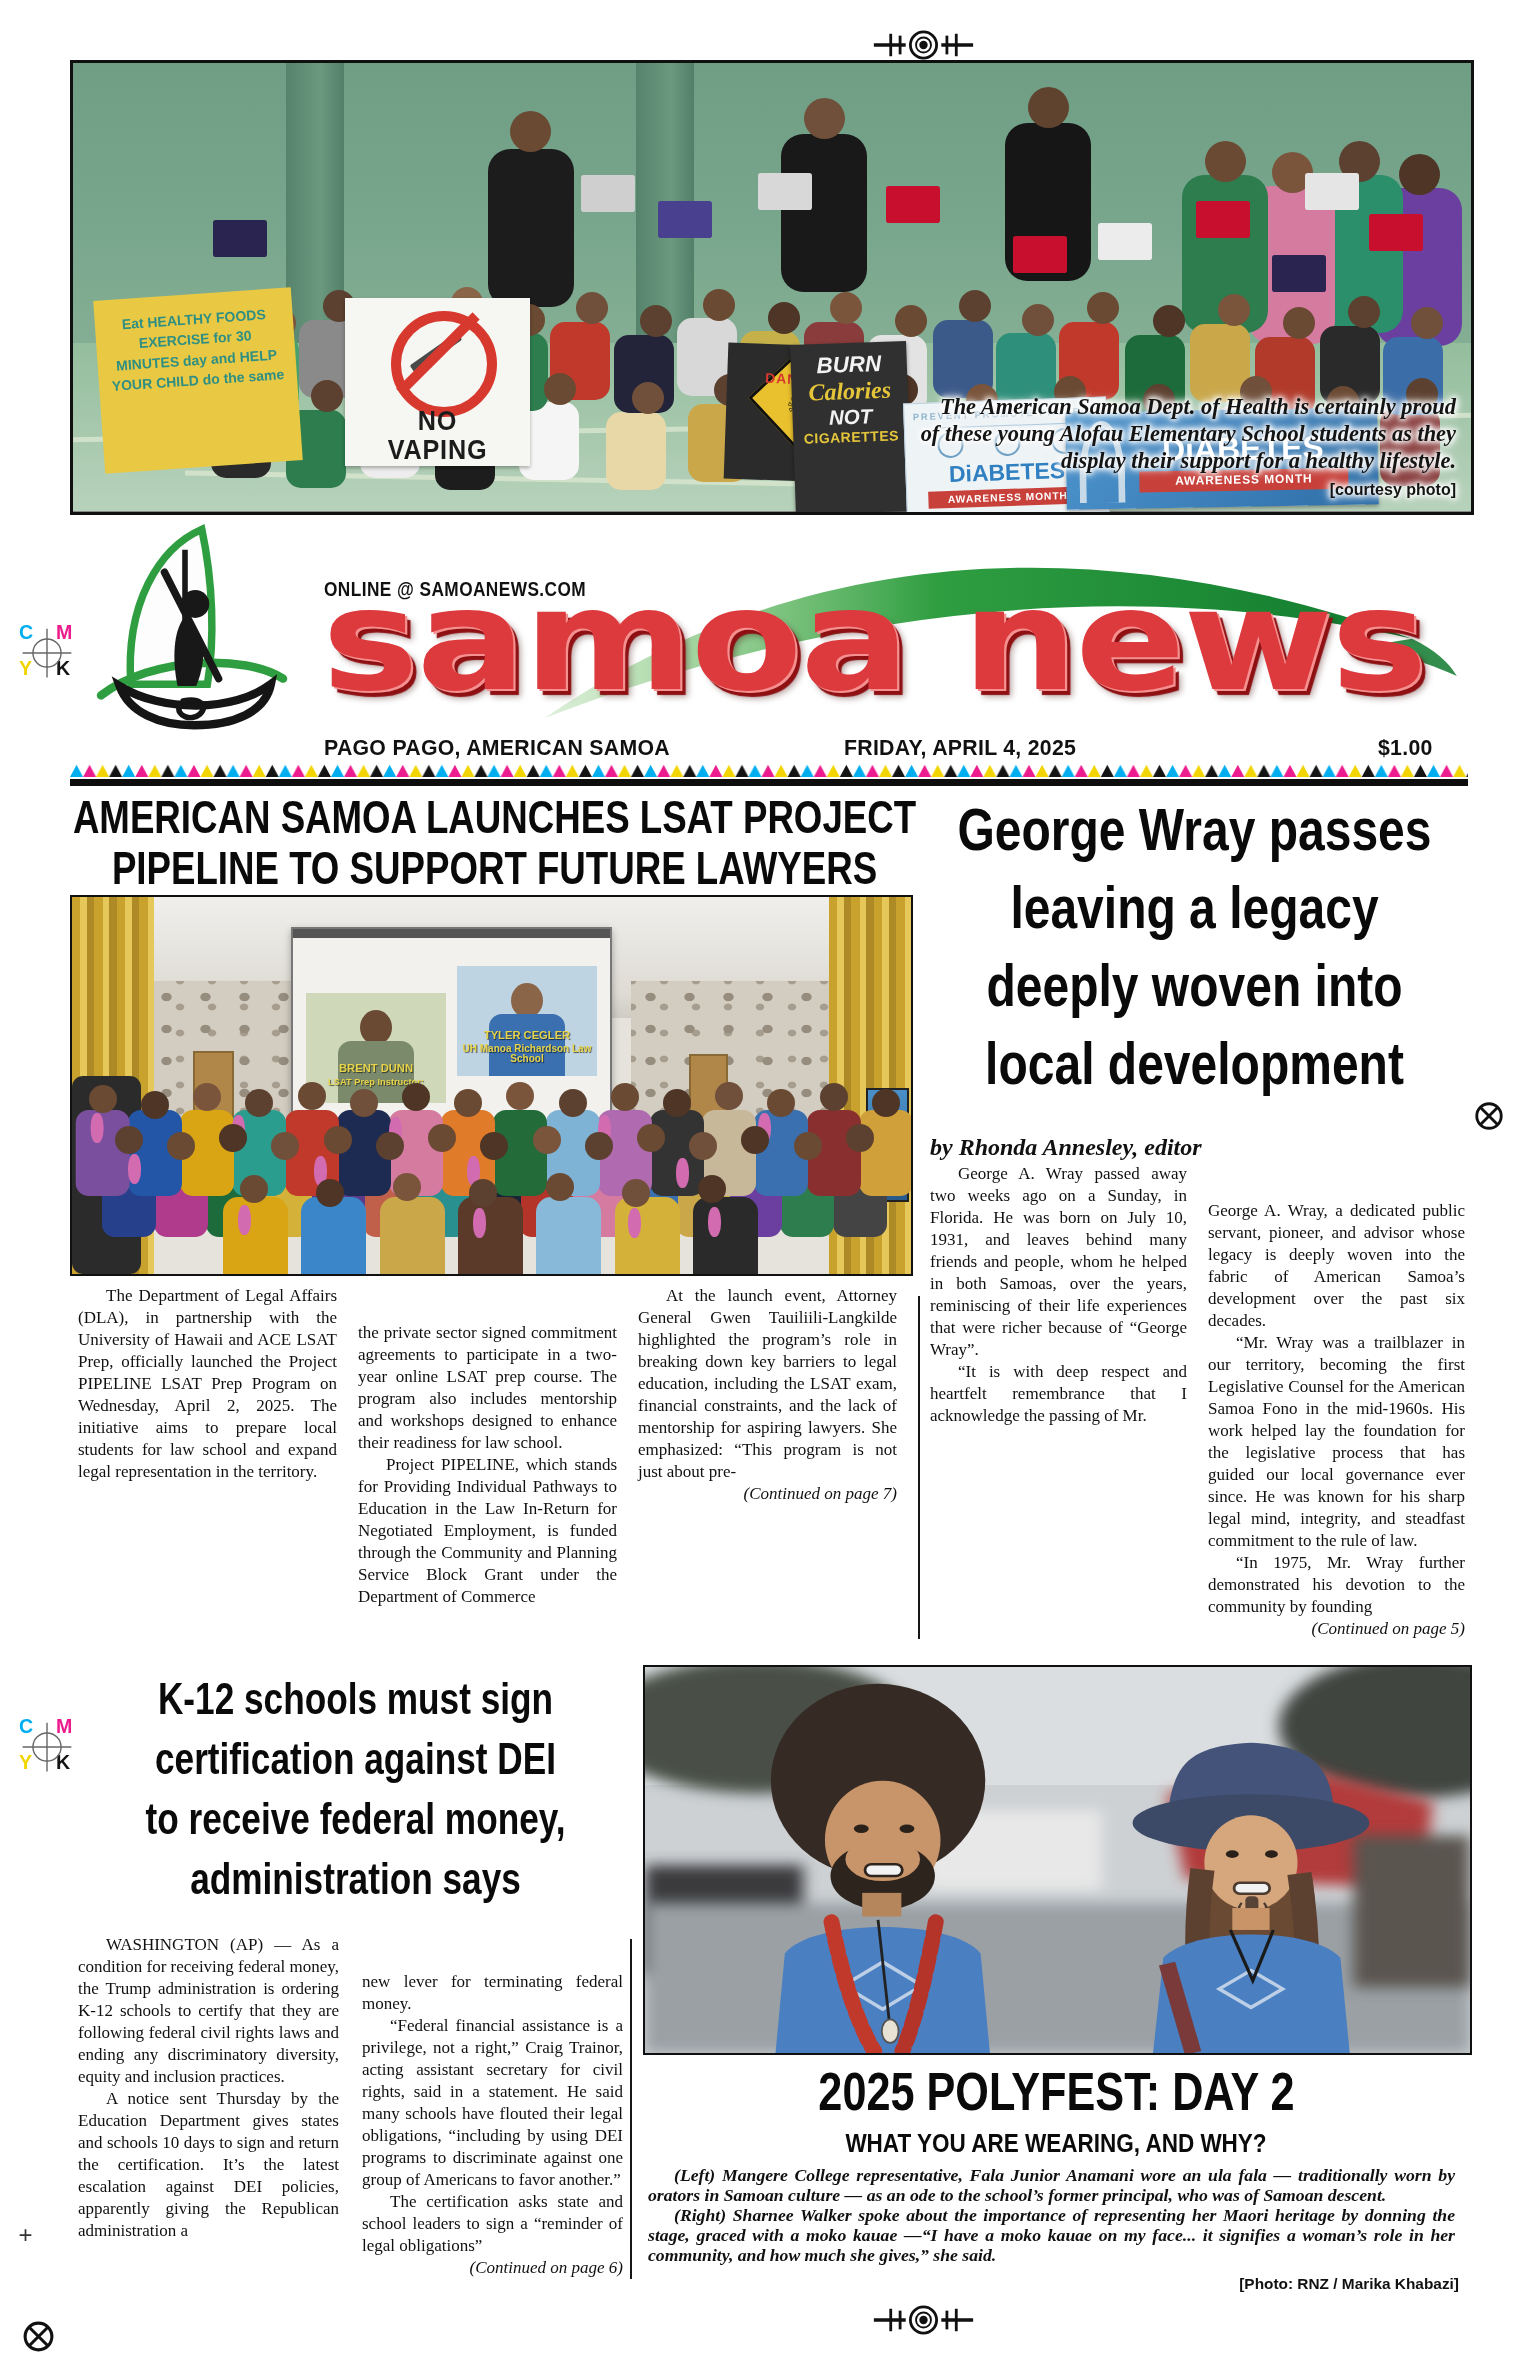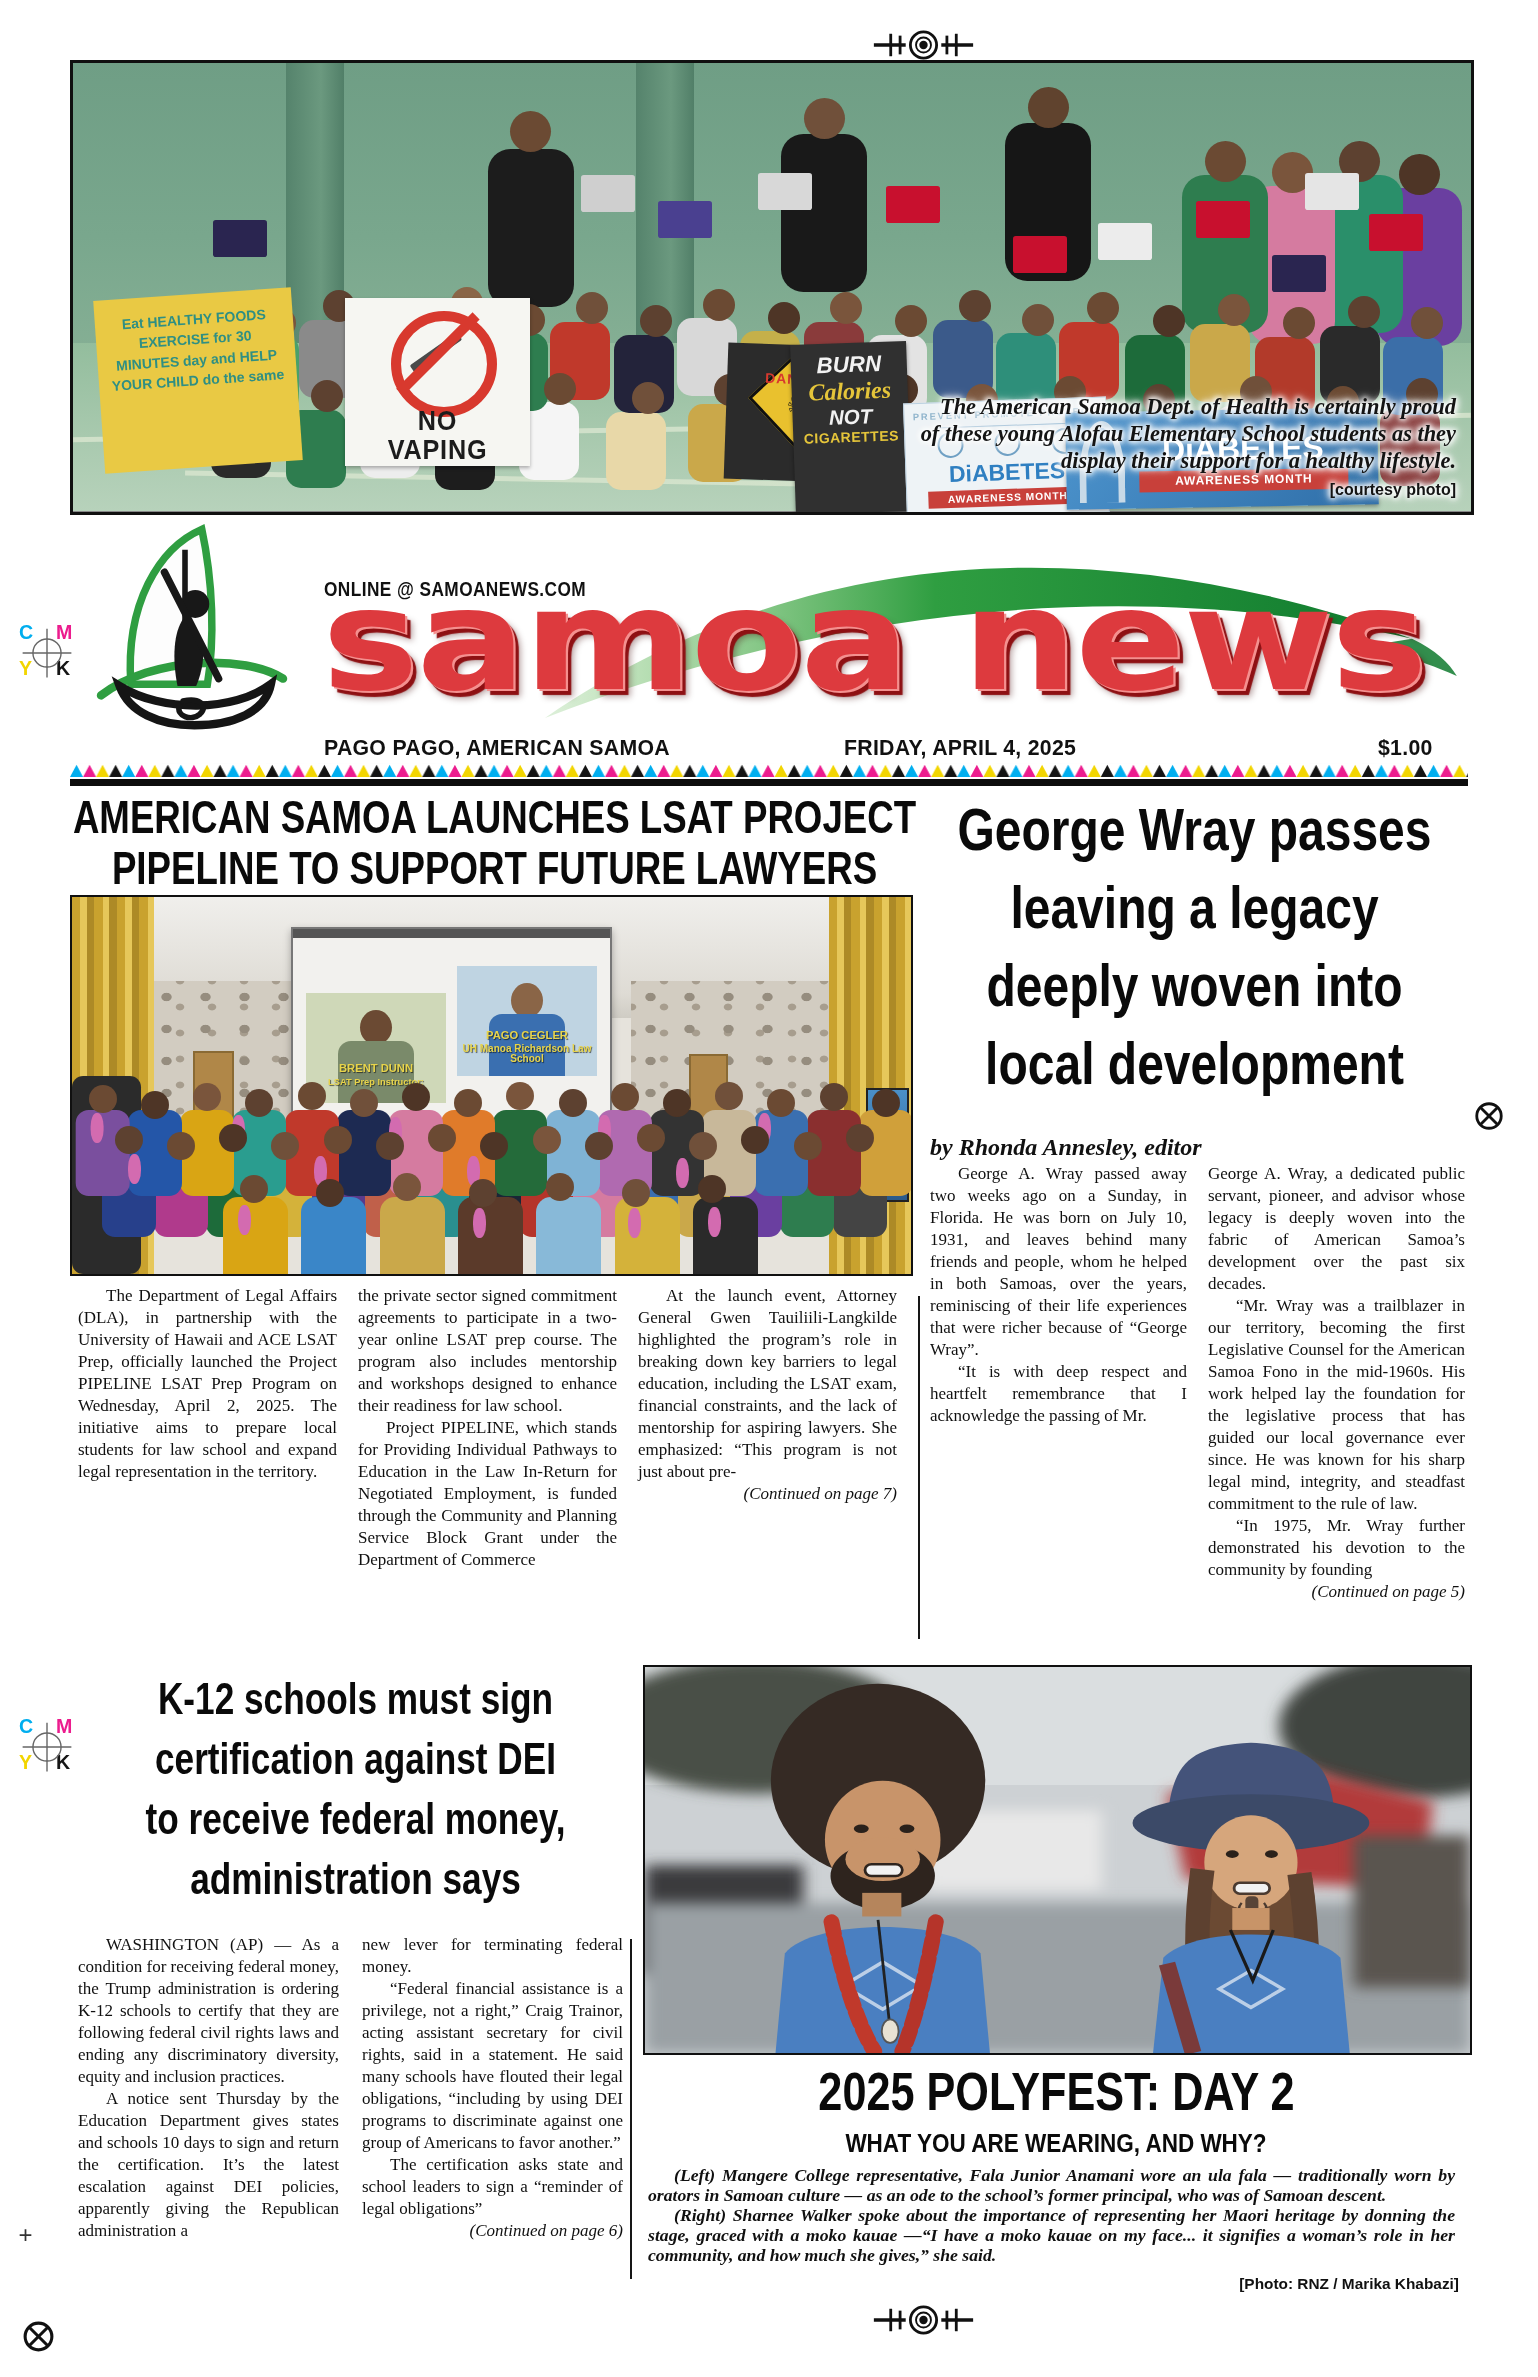--- a/index.html
+++ b/index.html
@@ -6,21 +6,21 @@
   .page{position:relative;width:1538px;height:2377px;background:#fff;overflow:hidden;
         font-family:"Liberation Serif",serif;color:#111;}
   .abs{position:absolute;}
   
   .hl{position:absolute;font-family:"Liberation Sans",sans-serif;font-weight:bold;
       color:#0a0a0a;text-align:center;transform-origin:center top;}
   
   .bodycol{position:absolute;font-family:"Liberation Serif",serif;font-size:17px;
            line-height:22px;text-align:justify;color:#101010;}
   .bodycol p{margin:0;text-indent:28px;}
-  .bodycol p.noind{text-indent:0;}
+  .bodycol p.noind{text-indent:0;margin-top:37px;}
   .continued{font-style:italic;text-align:right;text-indent:0 !important;}
   .byline{position:absolute;font-family:"Liberation Serif",serif;font-weight:bold;
           font-style:italic;font-size:24px;}
   
   .mast-title{position:absolute;font-family:"DejaVu Sans","Liberation Sans",sans-serif;
       font-weight:bold;font-size:140px;line-height:1;color:#dd3a3e;letter-spacing:-1.9px;
       transform:scaleX(1.16);transform-origin:left top;
       text-shadow:1.9px 1.9px 0 #f4908f, 4.7px 5.6px 0.9px #8e1013, 6.5px 7.5px 5.6px rgba(60,0,0,.35);}
   .mast-online{position:absolute;font-family:"Liberation Sans",sans-serif;font-weight:bold;
       font-size:19.6px;letter-spacing:0.5px;transform:scaleX(.88);transform-origin:left top;}
@@ -348,21 +348,21 @@
       <div style="position:absolute;left:0;top:0;width:100%;height:9.3px;background:#555;"></div>
       <div class="lp-panel" style="left:13px;background:#cfd8b8;margin-top:27px;">
         <div class="lp-fig-head" style="background:#6b4a33;"></div>
         <div class="lp-fig-body" style="background:#7a8a6a;"></div>
         <div class="lp-cap" style="top:69px;font-size:11.2px;">BRENT DUNN</div>
         <div class="lp-cap" style="top:84px;font-size:9.3px;">LSAT Prep Instructor:</div>
       </div>
       <div class="lp-panel" style="left:164px;background:#bfd4e2;">
         <div class="lp-fig-head" style="background:#8a6547;"></div>
         <div class="lp-fig-body" style="background:#3a6fb0;"></div>
-        <div class="lp-cap" style="top:63px;font-size:11.2px;">PAGO CEGLER</div>
+        <div class="lp-cap" style="top:63px;font-size:11.2px;">TYLER CEGLER</div>
         <div class="lp-cap" style="top:78px;font-size:10px;line-height:10.3px;padding:0 3.7px;box-sizing:border-box;">UH Manoa Richardson Law School</div>
       </div>
     </div>
     <div class="lp-man"></div>
     <div class="lp-monitor"></div>
     <div class="stamp lp-bodies"></div>
     <div class="stamp lp-bodies2"></div>
     <div class="stamp lp-leis"></div>
     <div class="stamp lp-heads"></div>
   </div>

